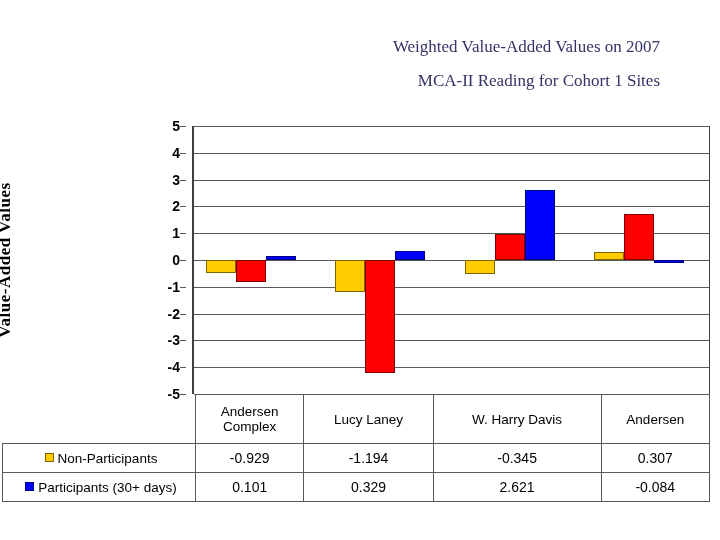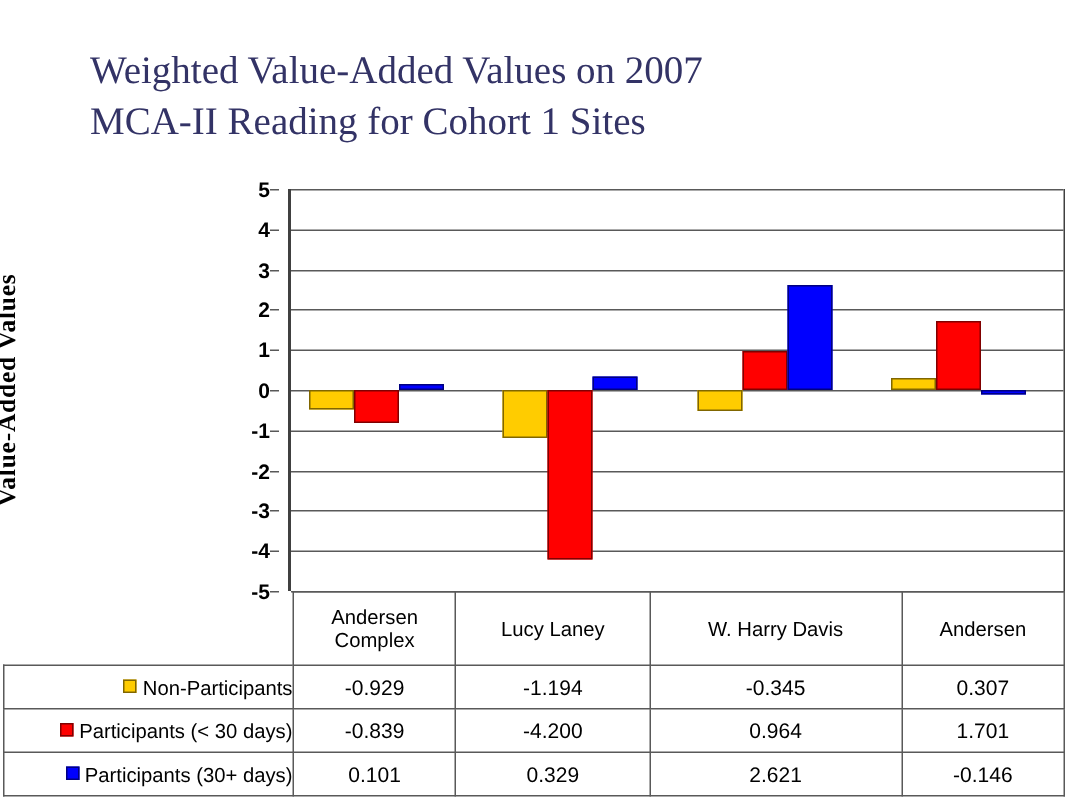--- a/index.html
+++ b/index.html
@@ -14,23 +14,23 @@
     overflow: hidden;
     font-family: "Liberation Sans", sans-serif;
   }
 
   
   #chart-title {
     position: absolute;
     left: 60px;
     top: 30px;
     width: 600px;
-    text-align: left;
+    text-align: right;
     font-family: "Liberation Serif", serif;
-    font-size: 26px;
+    font-size: 17px;
     line-height: 34px;
     color: #333366;
     white-space: pre-line;
   }
 
   
   #y-axis-title {
     position: absolute;
     left: -5px;
     top: 120px;
@@ -120,21 +120,21 @@
     border: none;
   }
   #data-table .cat-head {
     height: 48px;
     font-size: 13.5px;
     line-height: 15px;
     white-space: pre-line;
   }
   #data-table .legend-cell {
     width: 188px;
-    text-align: right;
+    text-align: center;
     height: 28px;
     padding-left: 4px;
     font-size: 13.5px;
     white-space: nowrap;
   }
   #data-table .val-cell {
     height: 28px;
     font-size: 14px;
   }
   .swatch {
@@ -221,27 +221,20 @@
         <td class="cat-head">Andersen</td>
       </tr>
       <tr>
         <td class="legend-cell"><span class="swatch series0"></span><span>Non-Participants</span></td>
         <td class="val-cell">-0.929</td>
         <td class="val-cell">-1.194</td>
         <td class="val-cell">-0.345</td>
         <td class="val-cell">0.307</td>
       </tr>
       <tr>
-        <td class="legend-cell"><span class="swatch series1"></span><span>Participants (&lt; 30 days)</span></td>
-        <td class="val-cell">-0.839</td>
-        <td class="val-cell">-4.200</td>
-        <td class="val-cell">0.964</td>
-        <td class="val-cell">1.701</td>
-      </tr>
-      <tr>
         <td class="legend-cell"><span class="swatch series2"></span><span>Participants (30+ days)</span></td>
         <td class="val-cell">0.101</td>
         <td class="val-cell">0.329</td>
         <td class="val-cell">2.621</td>
-        <td class="val-cell">-0.146</td>
+        <td class="val-cell">-0.084</td>
       </tr>
     </tbody>
 </table>
 
 </body></html>

